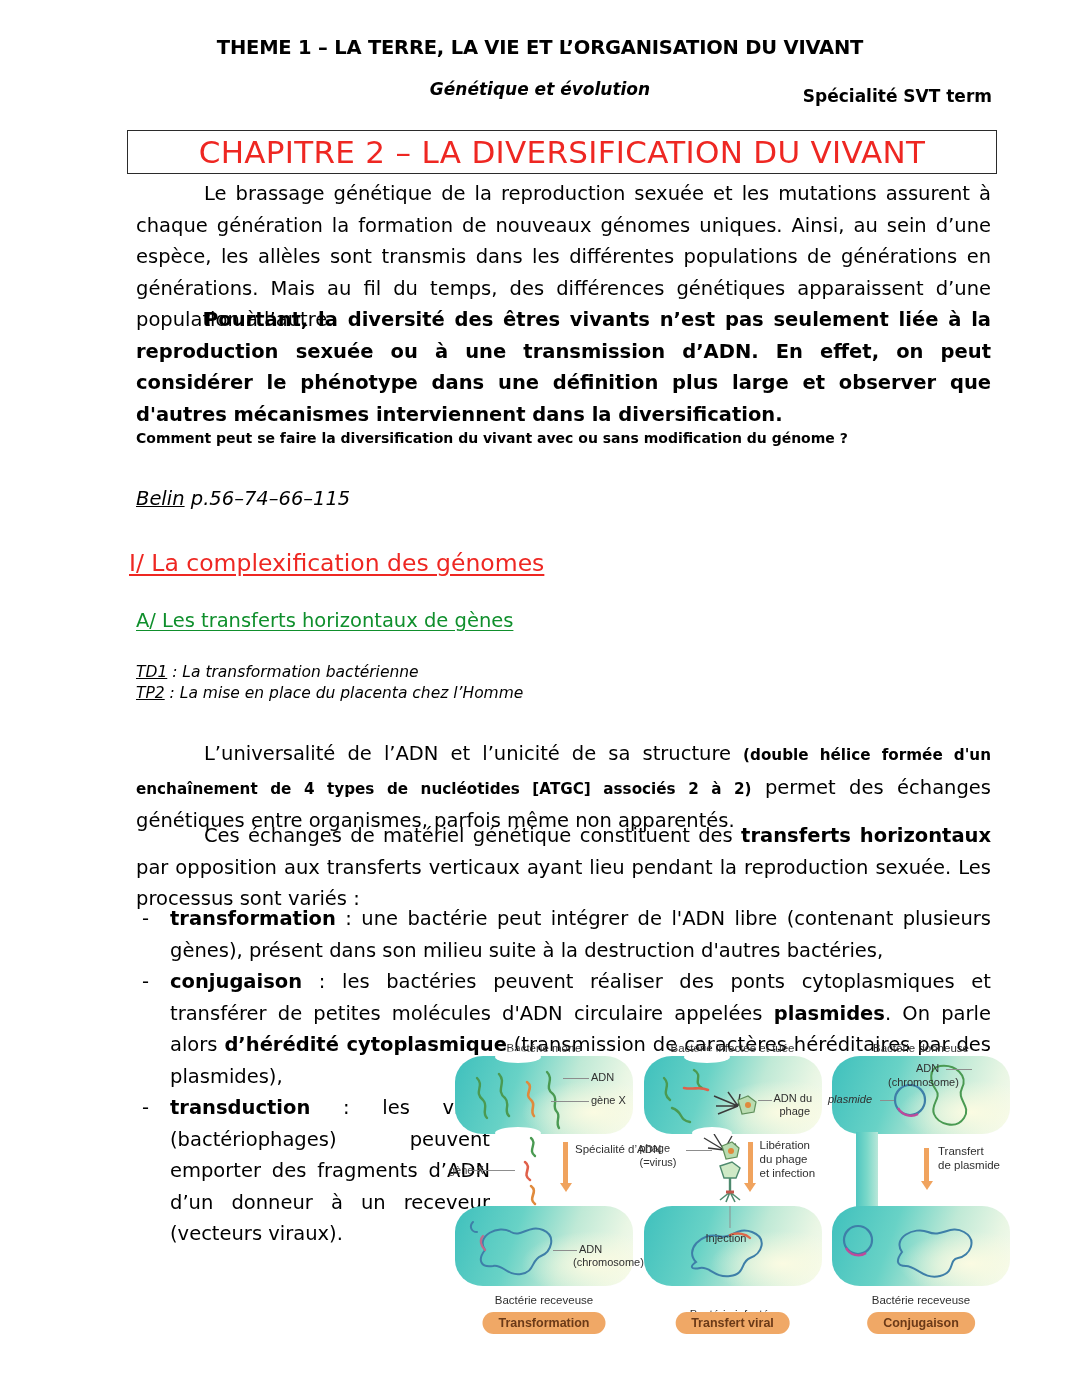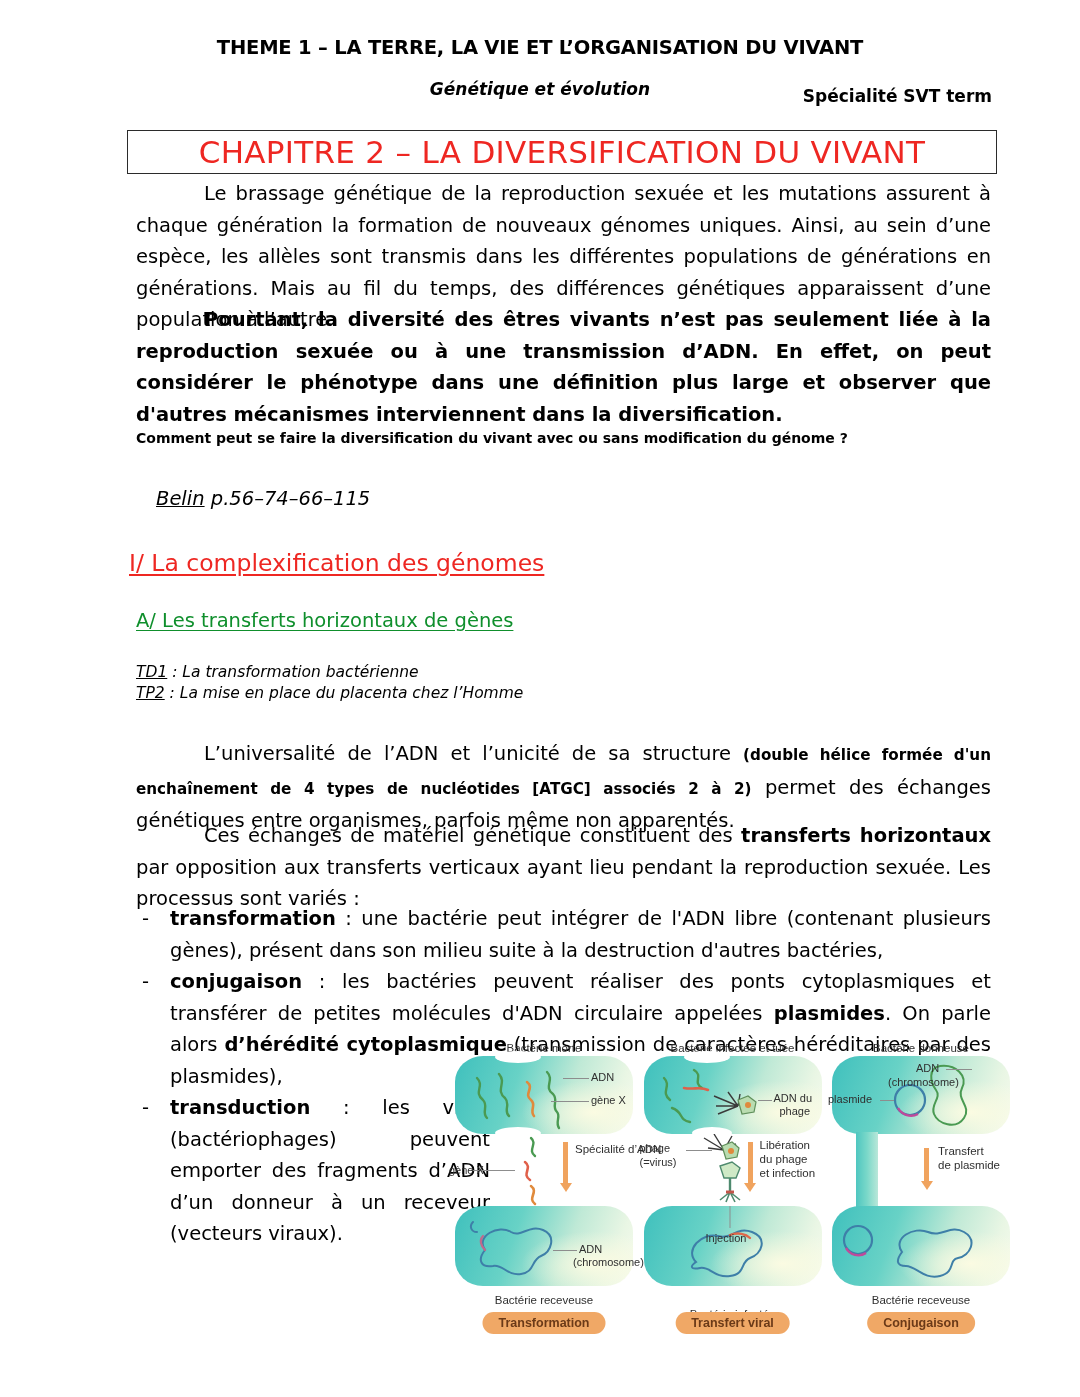--- a/index.html
+++ b/index.html
@@ -92,21 +92,21 @@
     font-size: 14px;
     font-weight: 700;
   }
 
   .belin {
     position: absolute;
     top: 487px; left: 136px;
     font-size: 19.5px;
     font-style: italic;
   }
-  .belin .u { text-decoration: underline; margin-left: 20px; }
+  .belin .u { text-decoration: underline; }
 
   .h1red {
     position: absolute;
     top: 549px; left: 129px;
     font-size: 23.5px;
     color: #ee2722;
     text-decoration: underline;
     text-underline-offset: 3px;
   }
   .h2green {
@@ -413,21 +413,21 @@
         <div class="cell top">
           <svg width="178" height="78" style="position:absolute;left:0;top:0;">
             <path d="M108 10 C124 8, 136 20, 130 32 C124 44, 140 50, 132 62 C124 74, 106 68, 102 58 C98 48, 110 42, 104 34 C98 26, 96 12, 108 10 Z" stroke="#4a9a52" stroke-width="2" fill="none"></path>
             <circle cx="78" cy="44" r="15" stroke="#3e7fa8" stroke-width="2.2" fill="none"></circle>
             <path d="M66 52 A15 15 0 0 0 86 58" stroke="#c0499a" stroke-width="2.4" fill="none"></path>
           </svg>
           <div class="leader" style="width:26px;left:114px;top:13px;"></div>
           <div class="lab" style="left:84px;top:6px;">ADN</div>
           <div class="lab" style="left:56px;top:20px;">(chromosome)</div>
           <div class="leader" style="width:14px;left:48px;top:44px;"></div>
-          <div class="lab" style="left:-4px;top:37px;">plasmide</div>
+          <div class="lab" style="left:-4px;top:37px;font-style:italic;">plasmide</div>
         </div>
 
         <div class="mid">
           <div class="bridge" style="left:24px;top:-2px;width:22px;height:76px;"></div>
           <div class="arrow" style="left:92px;top:14px;height:34px;"></div>
           <div class="arrow-label" style="left:106px;top:10px;">Transfert<br>de plasmide</div>
         </div>
 
         <div class="cell bot">
           <svg width="178" height="80" style="position:absolute;left:0;top:0;">

